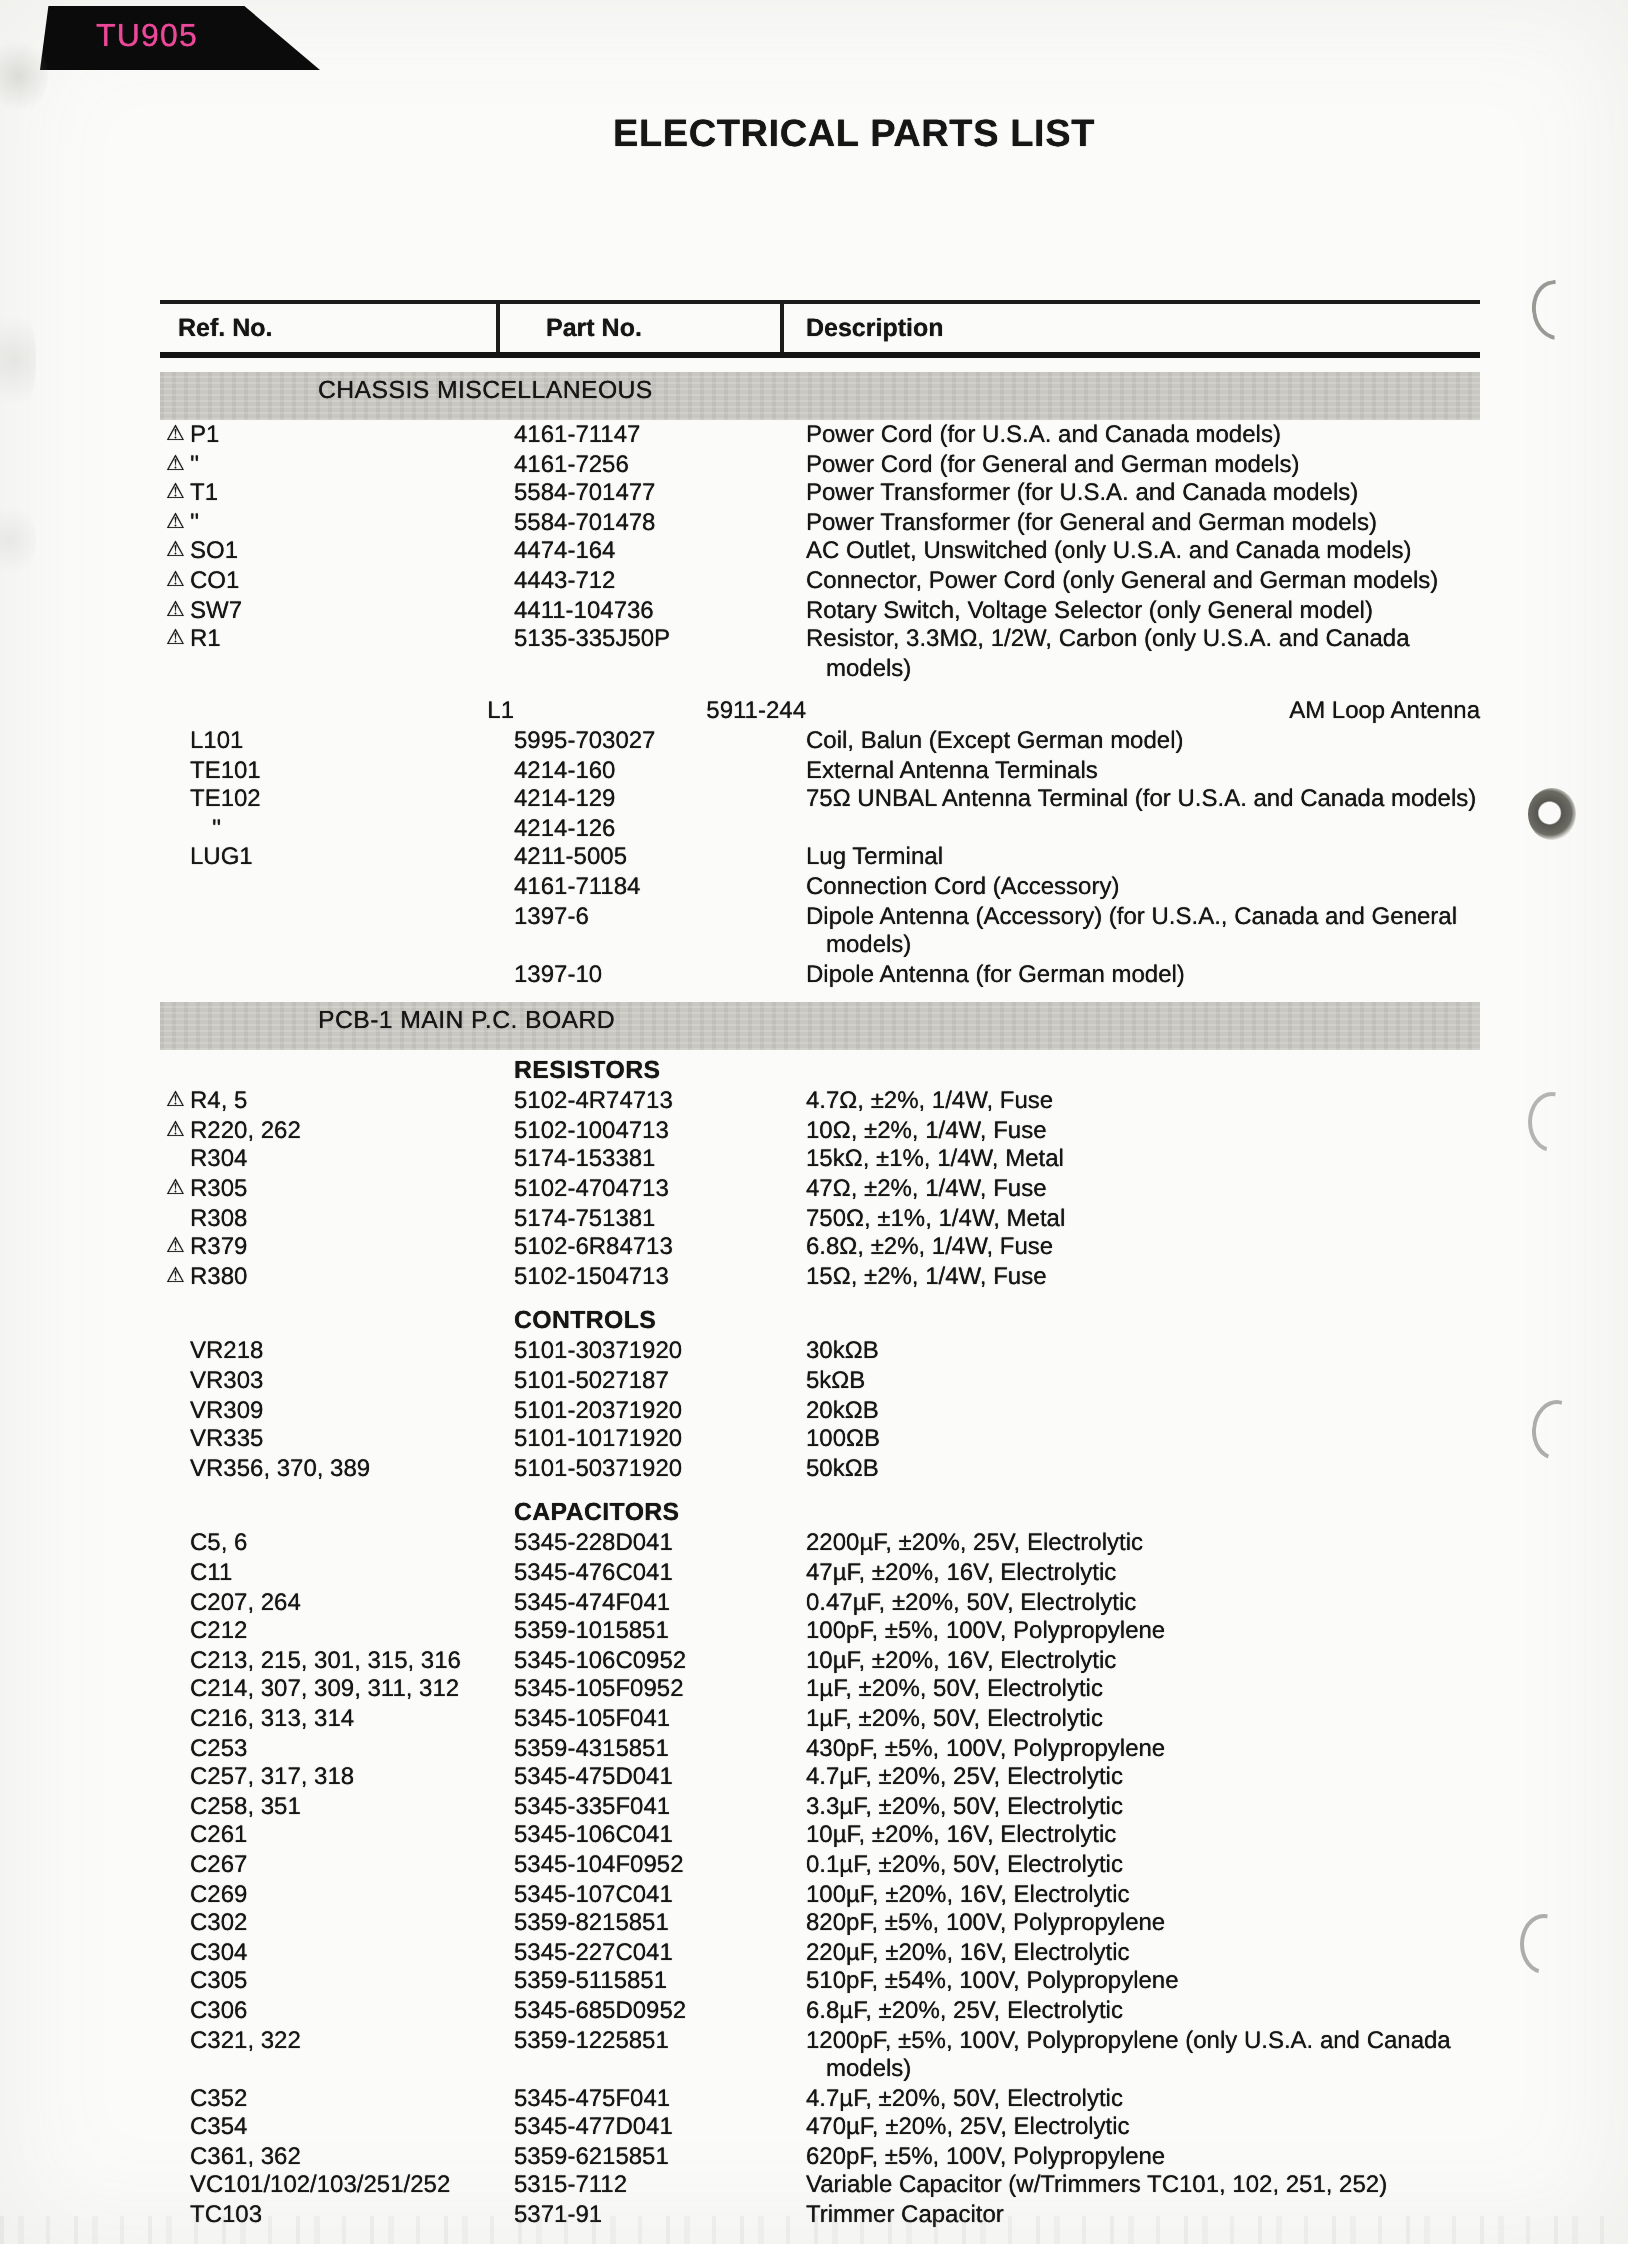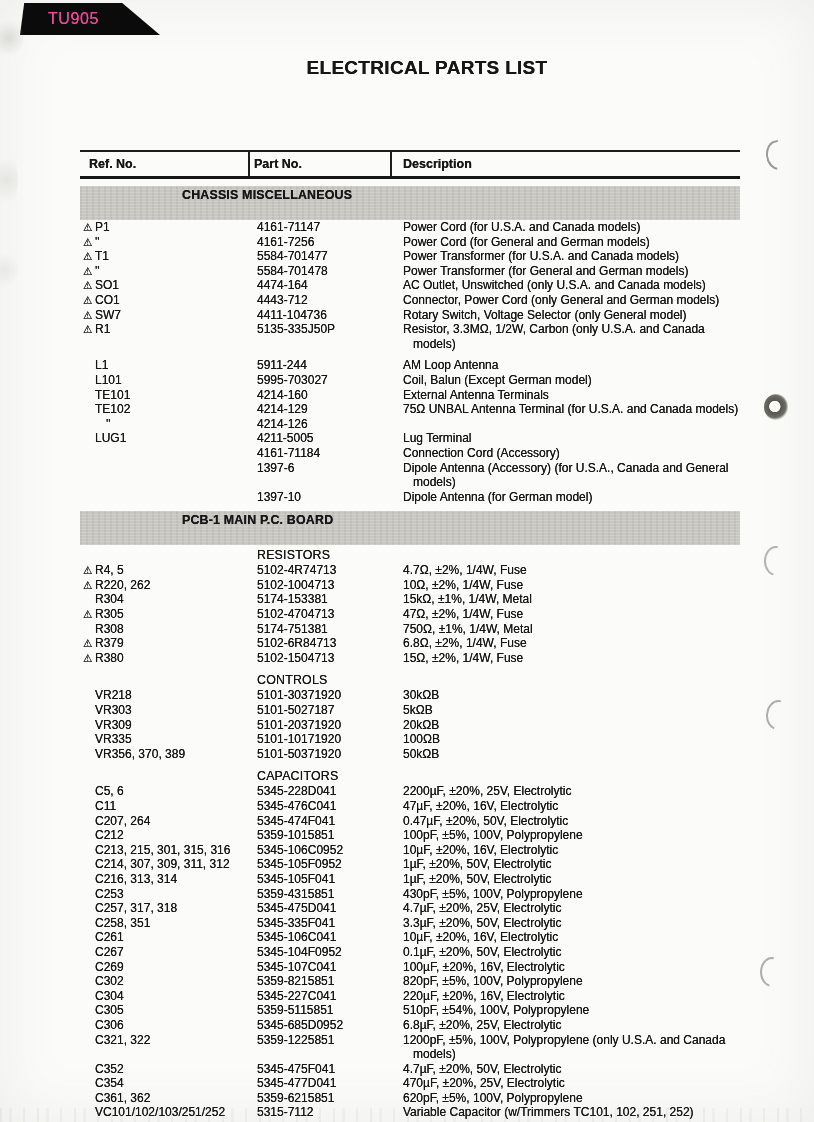--- a/index.html
+++ b/index.html
@@ -31,39 +31,39 @@
 
   
   .table{position:absolute;left:80px;top:114px;width:660px;margin-top:36px;}
   .thead{
     display:flex;align-items:center;height:29px;box-sizing:border-box;
     border-top:2px solid #1c1c1c;border-bottom:3px solid #141414;
     font-weight:bold;font-size:12.5px;
   }
   .th{box-sizing:border-box;height:100%;display:flex;align-items:center;}
   .th-ref{width:170px;padding-left:9px;border-right:2px solid #1c1c1c;}
-  .th-part{width:142px;padding-left:4px;border-right:2px solid #1c1c1c;}
+  .th-part{width:142px;padding-left:23px;border-right:2px solid #1c1c1c;}
   .th-desc{flex:1;padding-left:11px;}
 
   .section-band{
-    margin-top:7px;height:34px;line-height:19px;
+    margin-top:7px;height:24px;line-height:19px;
     background-color:#c8c7c1;
     background-image:
       repeating-linear-gradient(0deg, rgba(255,255,255,.16) 0 1px, transparent 1px 3px),
       repeating-linear-gradient(90deg, rgba(110,110,100,.10) 0 2px, transparent 2px 6px);
-    font-weight:bold;font-size:12.4px;letter-spacing:.2px;
-    padding-left:102px;box-sizing:border-box;
+    font-weight:normal;font-size:12.4px;letter-spacing:.2px;
+    padding-left:79px;box-sizing:border-box;
   }
   .section-band + .parts-group .subheader{margin-top:3px;}
   .subheader{
     margin-top:8px;margin-left:177px;margin-bottom:1px;
-    font-weight:normal;font-size:12.4px;letter-spacing:.2px;
+    font-weight:bold;font-size:12.4px;letter-spacing:.2px;
   }
   .row{display:flex;font-size:12px;line-height:14.6px;}
-  .row.gap{margin-top:7px;}
+  .row.gap{margin-top:7px;text-align:right;}
   .col-ref{width:177px;box-sizing:border-box;position:relative;padding-left:15px;flex:none;}
   .col-ref.indent{padding-left:26px;}
   .caution-ico{position:absolute;left:3px;top:0;font-size:10.5px;line-height:14.6px;color:#1b1b1b;}
   .col-part{width:146px;box-sizing:border-box;flex:none;}
   .col-desc{flex:1;padding-left:10px;text-indent:-10px;box-sizing:border-box;}
 
   .page-number{
     position:absolute;left:36px;top:1120px;
     font-size:13.5px;font-weight:bold;letter-spacing:.5px;
   }

